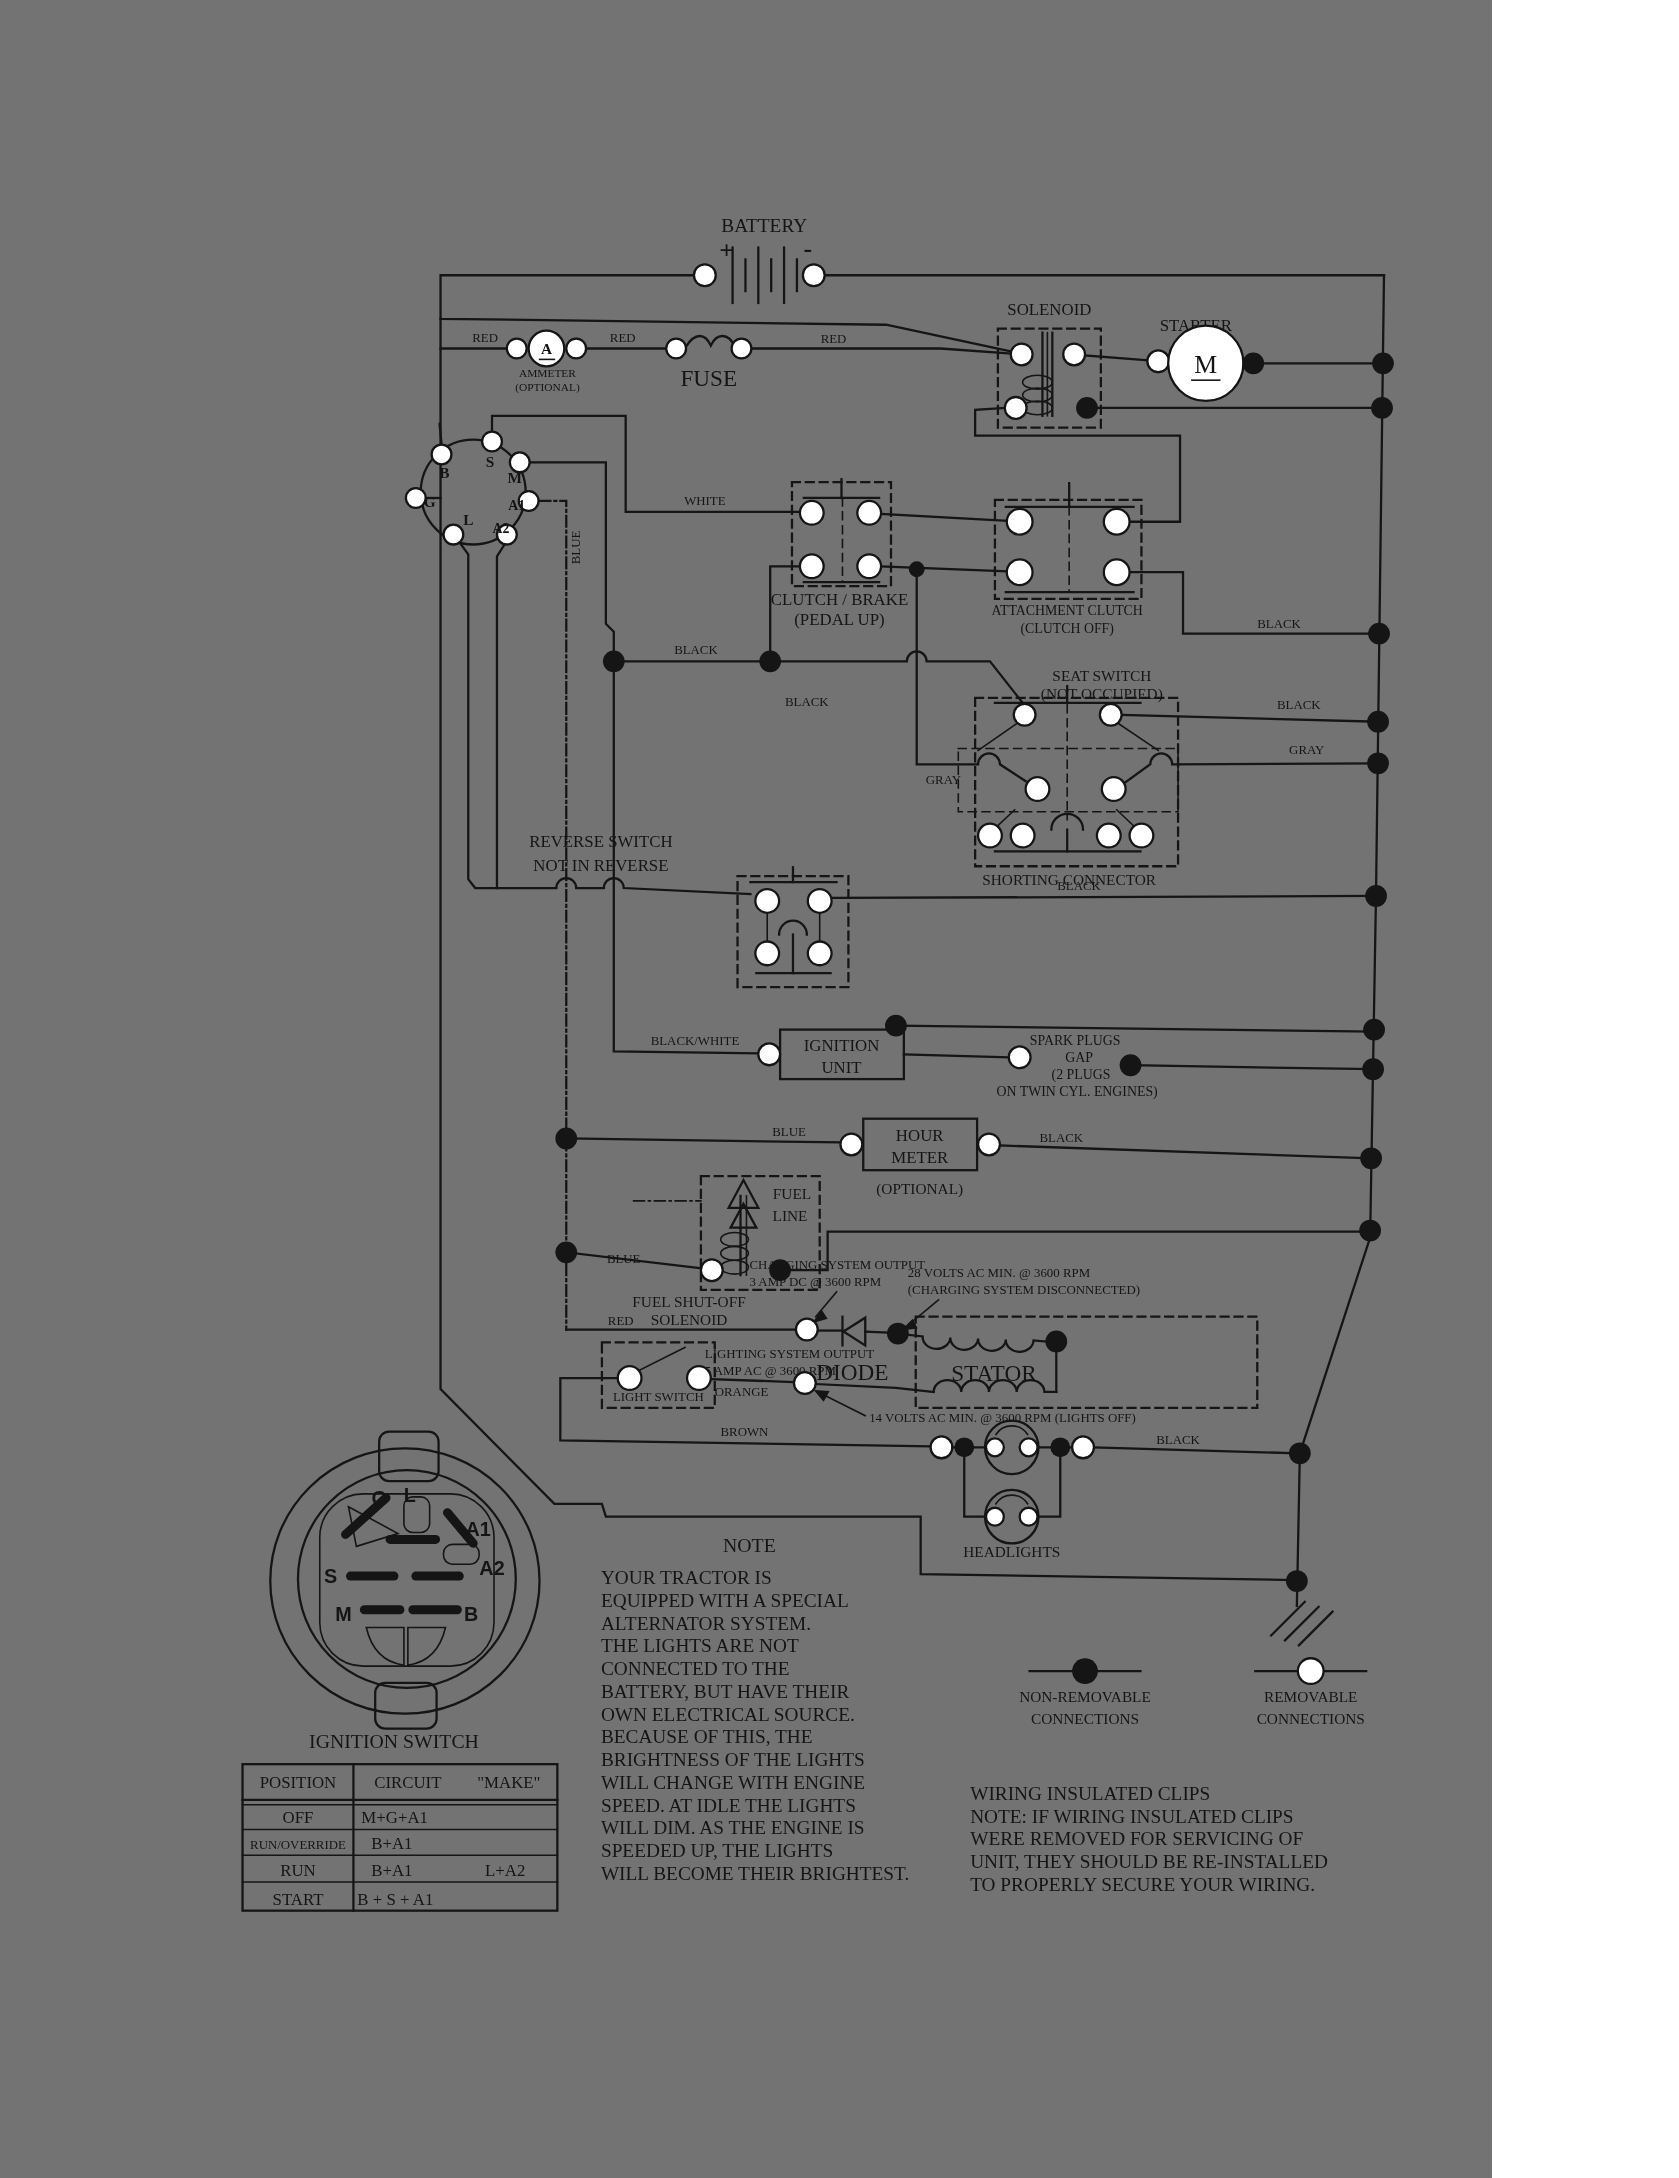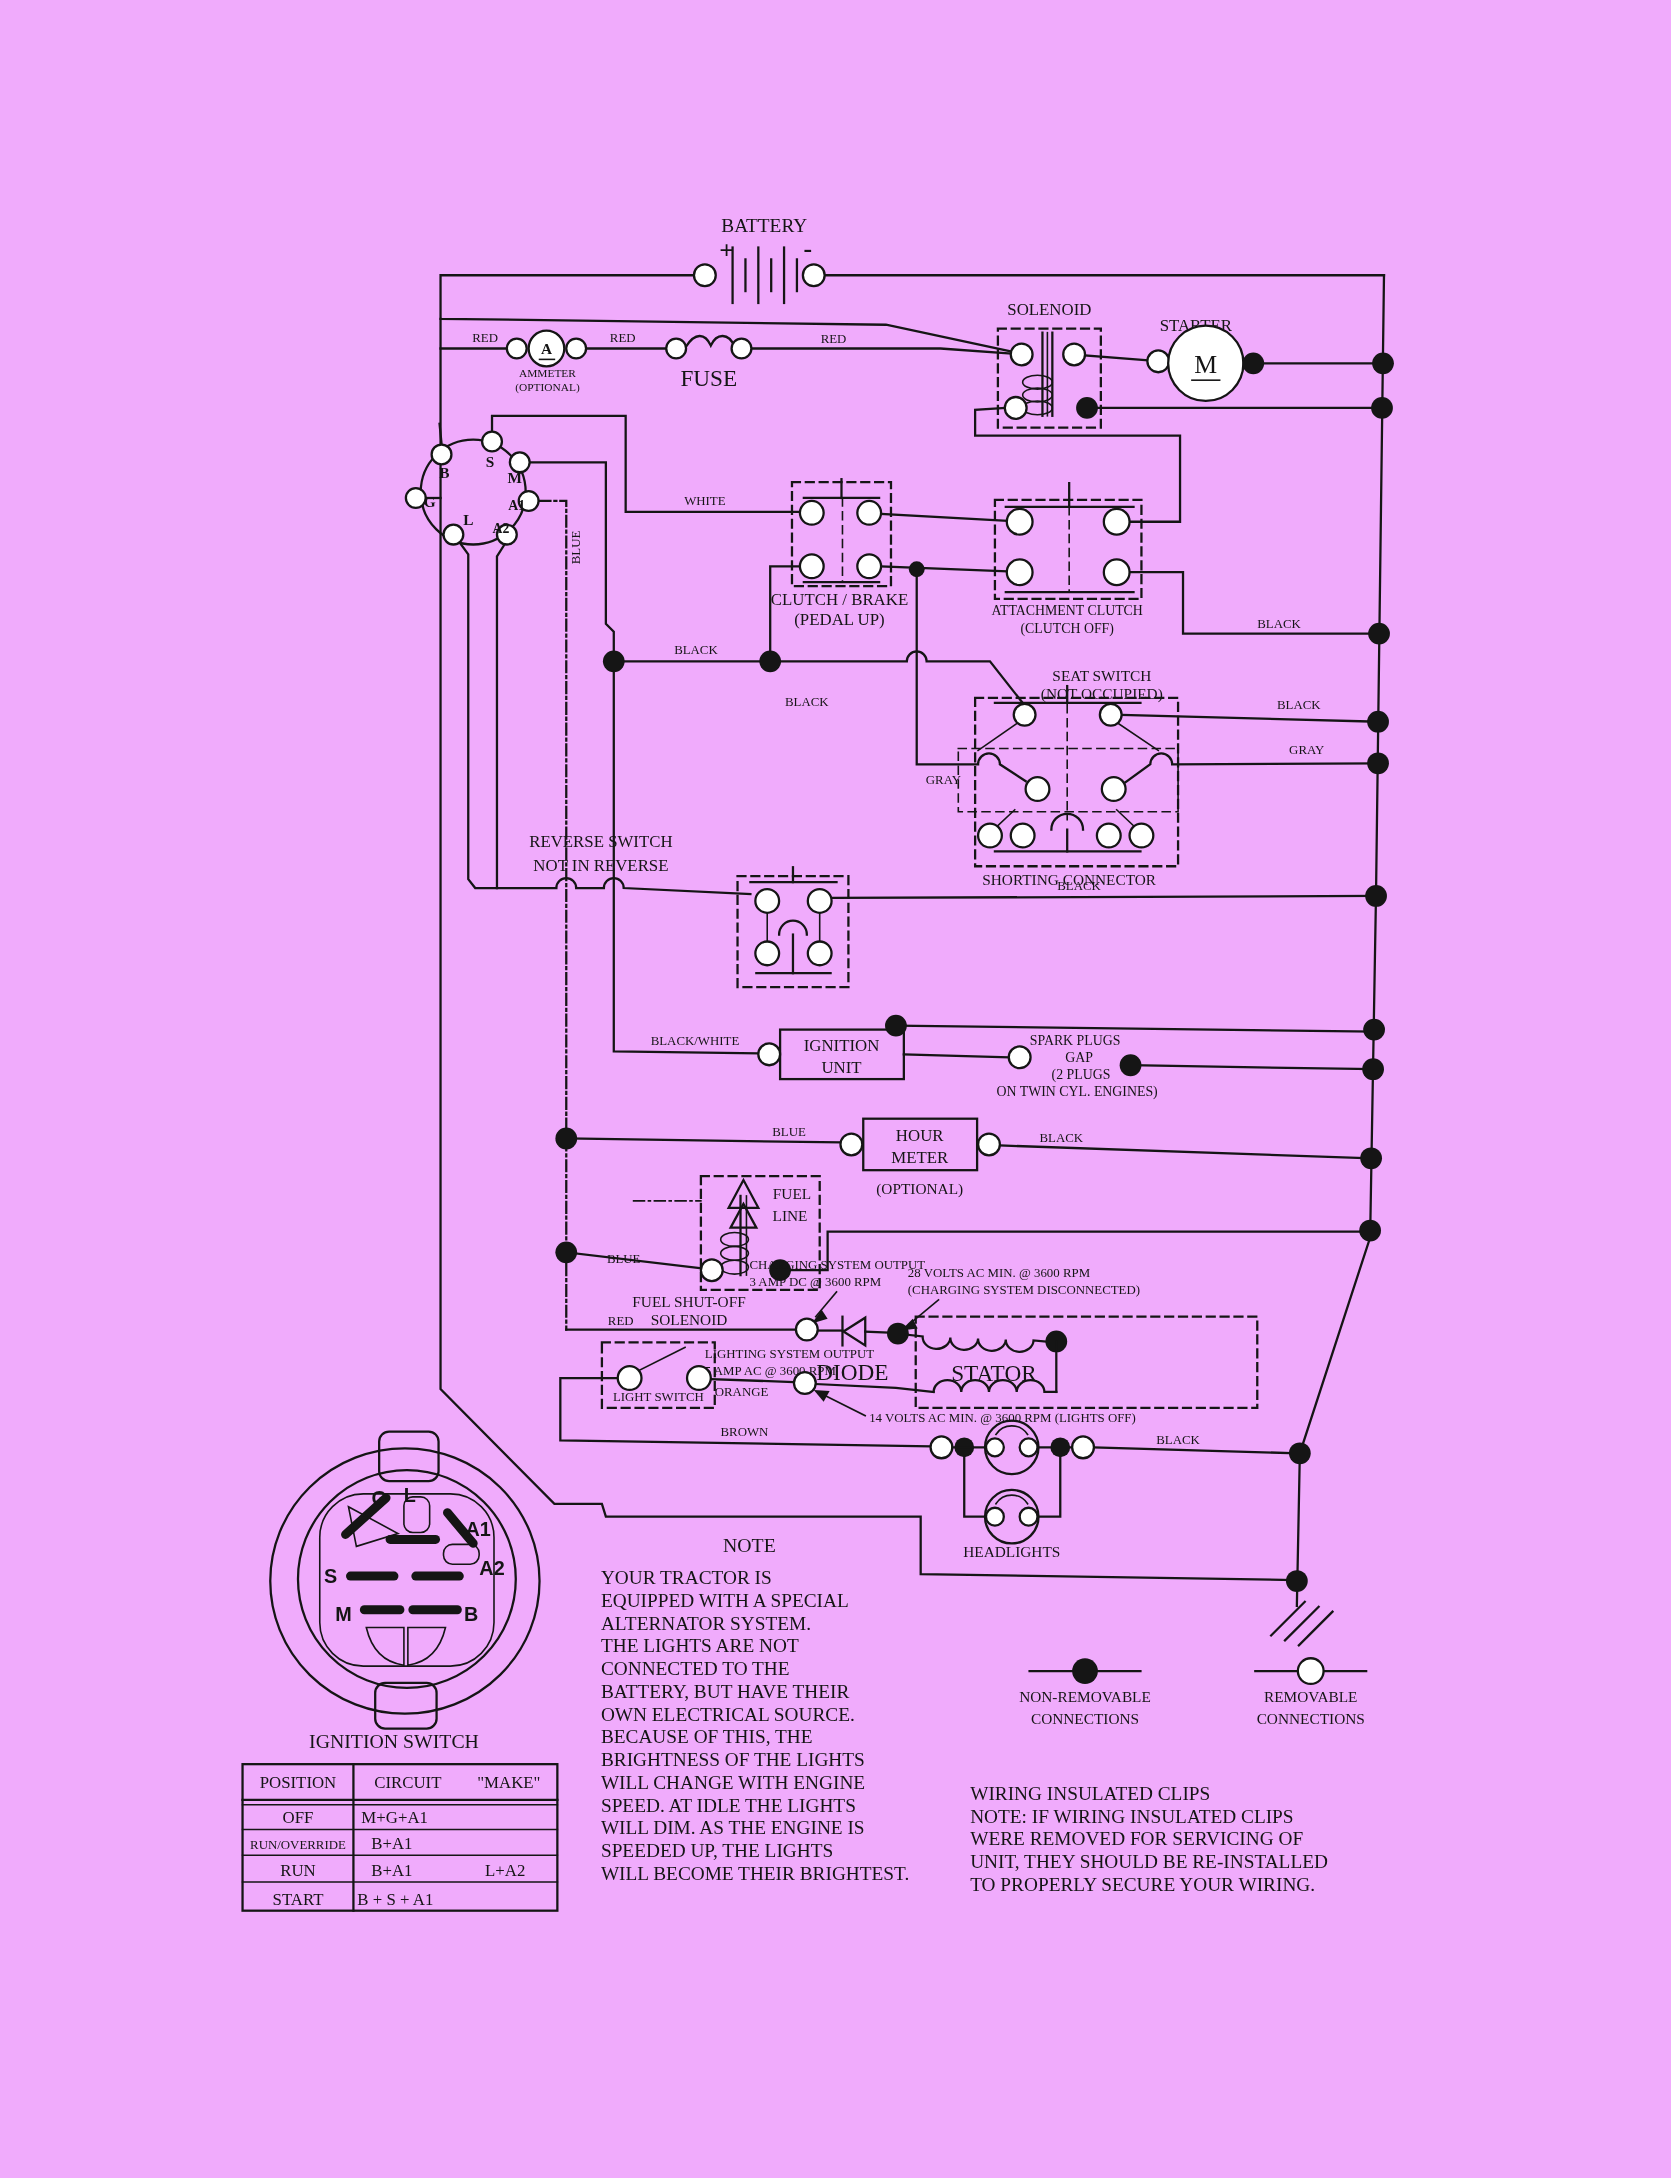--- a/index.html
+++ b/index.html
@@ -1,16 +1,16 @@
 <!DOCTYPE html>
 <html><head>
 <meta charset="utf-8">
 <style>
   html,body{margin:0;padding:0;background:#fff}
-  #page{position:relative;width:1671px;height:2178px;background:#f0abfc;overflow:hidden}
+  #page{position:relative;width:1492px;height:2178px;background:#737373;overflow:hidden}
   svg{position:absolute;top:0;left:0;font-family:"Liberation Serif",serif}
   .w{fill:none;stroke:#151515;stroke-width:2.3;stroke-linecap:square}
   .dsh{stroke-dasharray:8 6}
   .dd{stroke-dasharray:11 4 2 4}
   .thin{stroke-width:1.6}
   .dot{fill:#151515;stroke:none}
   .term{fill:#fff;stroke:#151515;stroke-width:2.3}
   .blk{fill:#151515;stroke:none}
   text{fill:#151515;stroke:none}
   .m{text-anchor:middle}

